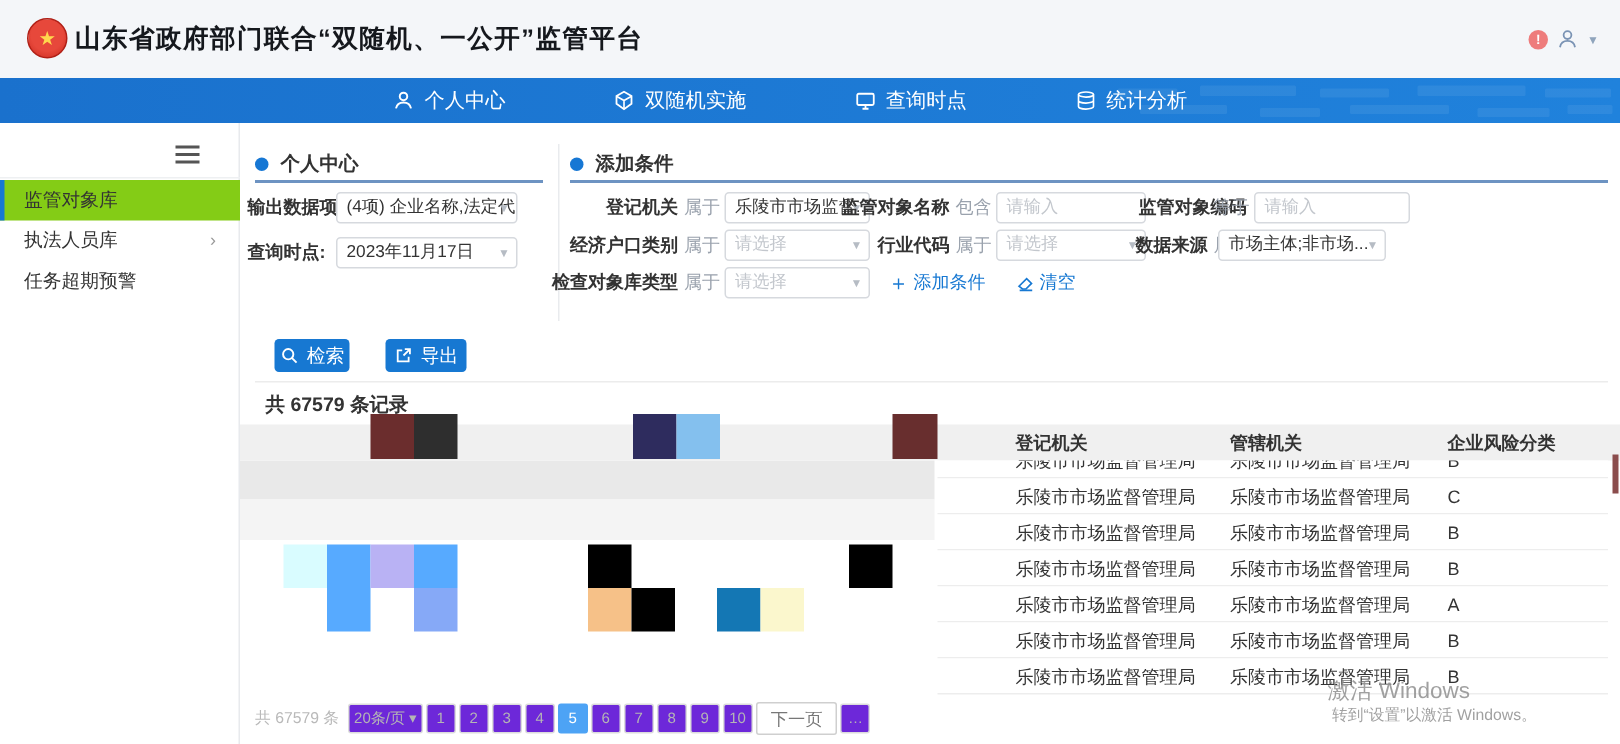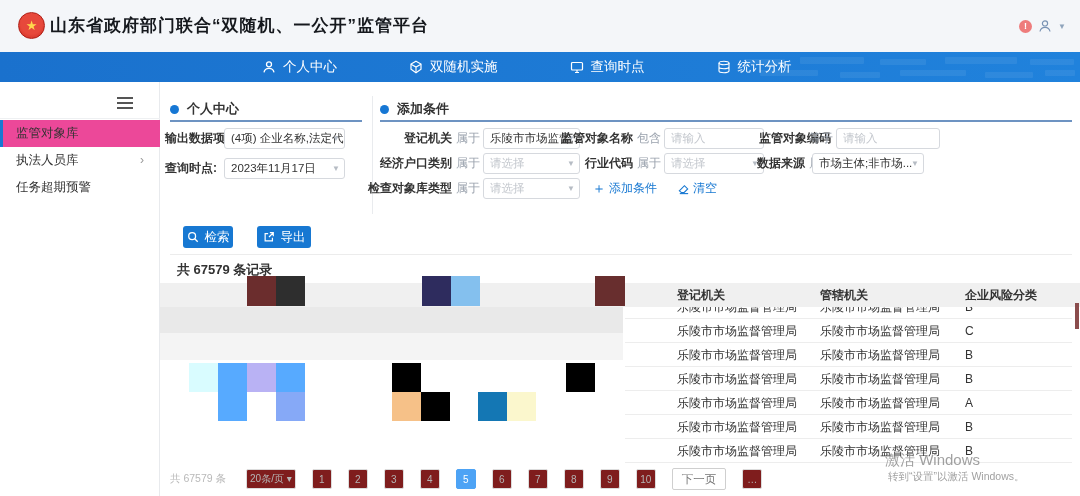--- a/index.html
+++ b/index.html
@@ -30,21 +30,21 @@
   .nav-tab.active .tab-label::after { content:""; position:absolute; left:21px; right:-2px; bottom:3px; height:3px; background:#fff; border-radius:2px; }
 
   
   .sidebar { position:absolute; left:0; top:82px; width:160px; height:414px; background:#fff; border-right:1px solid #e8eaed; }
   .burger { position:absolute; right:26px; top:15px; width:16px; height:12px; cursor:pointer; }
   .burger i { display:block; height:2px; background:#555; margin-bottom:3px; }
   .side-sep { position:absolute; left:0; top:36px; width:160px; height:1px; background:#eef0f2; }
   .side-list { position:absolute; left:0; top:38px; width:160px; }
   .side-item { position:relative; height:27px; line-height:27px; font-size:12.5px; color:#333;
                padding-left:16px; cursor:pointer; }
-  .side-item.active { background:#ec4899; }
+  .side-item.active { background:#84cc16; }
   .side-item.active::before { content:""; position:absolute; left:0; top:0; bottom:0; width:3px; background:#1778d2; }
   .side-item .chev { position:absolute; right:16px; top:0; color:#999; font-size:12px; }
 
   
   .sec-head { position:absolute; display:flex; align-items:center; gap:8px; font-size:13px; font-weight:bold; color:#333; }
   .sec-dot { width:9px; height:9px; border-radius:50%; background:#1677d4; }
   .sec-line { position:absolute; height:2px; background:#6d93c2; }
   .v-div { position:absolute; width:1px; background:#e9ebee; }
 
   
@@ -66,23 +66,23 @@
   .thead { position:absolute; left:160px; top:283px; width:920px; height:24px; background:#f0f0f0; }
   .th { position:absolute; top:0; height:24px; line-height:24px; font-size:12px; font-weight:bold; color:#333; }
   .tbody { position:absolute; left:160px; top:307px; width:912px; height:159px; overflow:hidden; }
   .trow { position:relative; height:24px; border-bottom:1px solid #ededed; background:#fff; }
   .td { position:absolute; top:0; height:24px; line-height:24px; font-size:12px; color:#333; white-space:nowrap; }
   .scroll-sliver { position:absolute; left:1075px; top:303px; width:4px; height:26px; background:#8b4d4d; }
 
   .redact { position:absolute; }
 
   
-  .pager { position:absolute; left:170px; top:468px; display:flex; align-items:center; gap:16px;text-align:right; }
+  .pager { position:absolute; left:170px; top:468px; display:flex; align-items:center; gap:2px;text-align:right; }
   .pg-total { font-size:10.5px; color:#b9b9b9; margin-right:4px; }
-  .pg-box { height:20px; min-width:20px; border:1px solid #dcdcdc; border-radius:2px; background:#7f1d1d;
+  .pg-box { height:20px; min-width:20px; border:1px solid #dcdcdc; border-radius:2px; background:#6d28d9;
             font-size:10px; color:#b5b5b5; display:flex; align-items:center; justify-content:center; padding:0 3px; cursor:pointer; }
   .pg-box.active { background:#4da3f5; border-color:#4da3f5; color:#fff; }
   .pg-next { height:22px; border:1px solid #cfcfcf; border-radius:2px; background:#fff; font-size:11.5px;
              color:#777; display:flex; align-items:center; padding:0 9px; cursor:pointer; }
 
   
   .wm1 { position:absolute; left:885px; top:451px; font-size:15px; color:#909090; opacity:.85; }
   .wm2 { position:absolute; left:888px; top:470px; font-size:10.5px; color:#909090; opacity:.85; }
 </style>
 </head>

